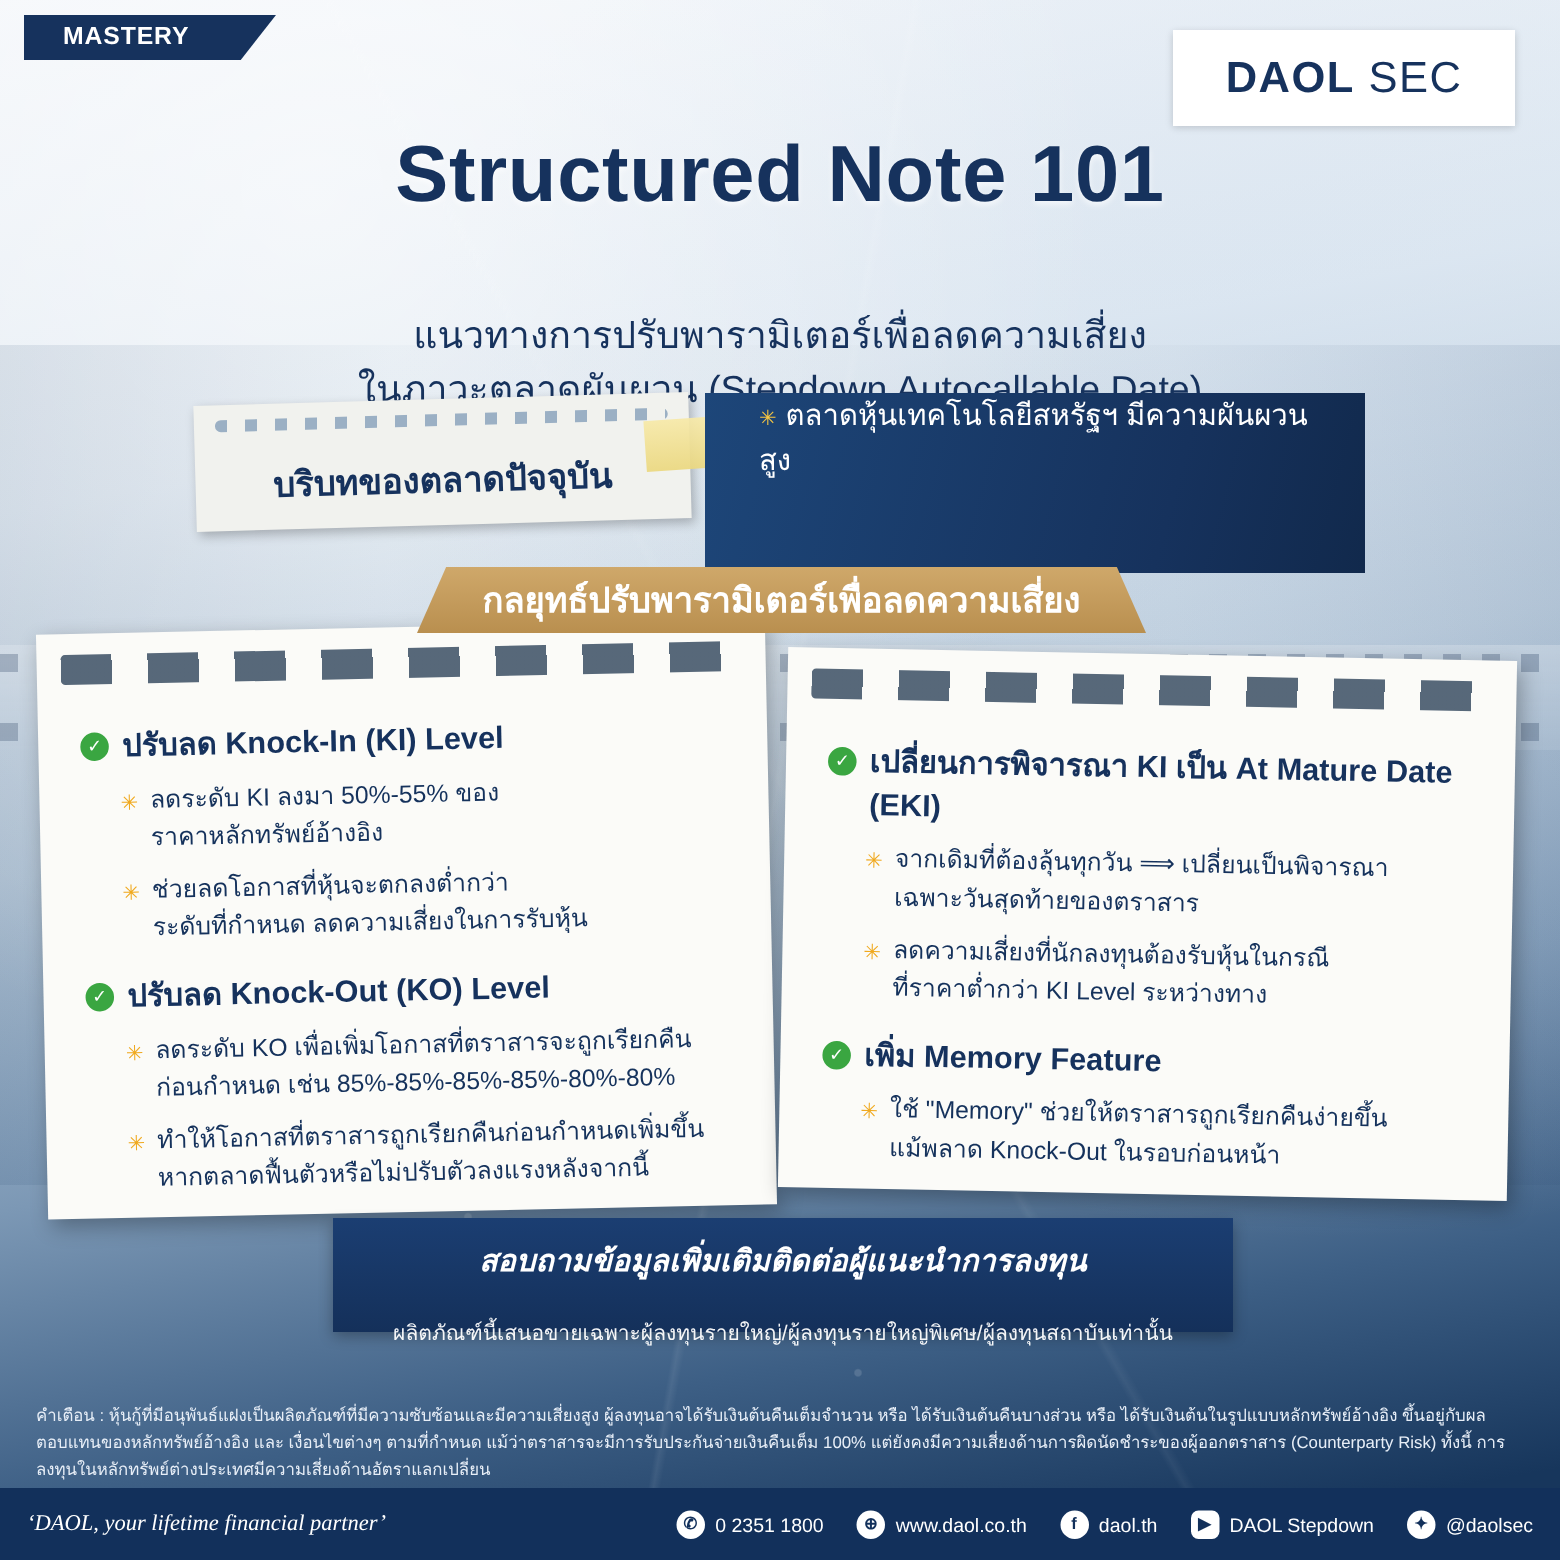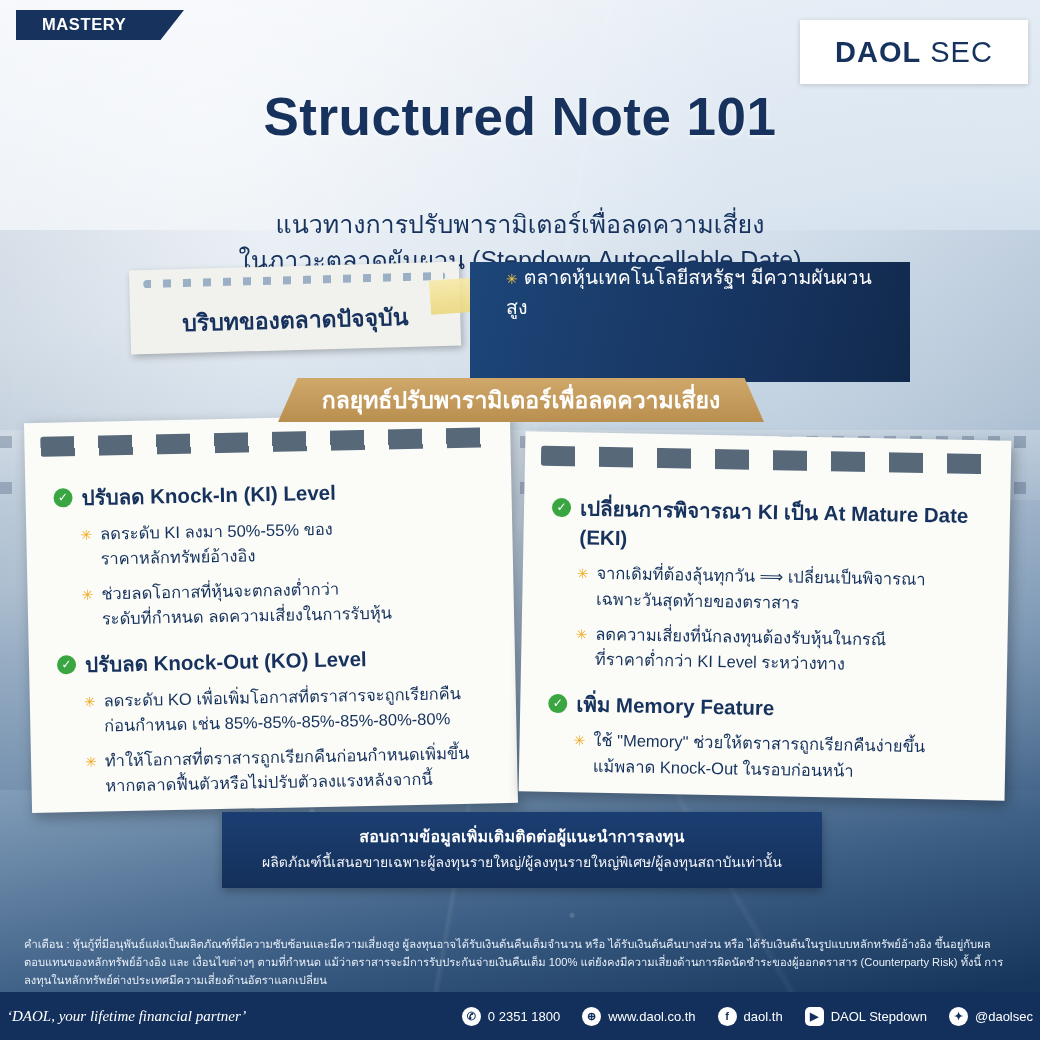--- a/index.html
+++ b/index.html
@@ -60,21 +60,21 @@
     padding: 4px 8px 4px 12px; text-align: left;
     clip-path: polygon(0 0, 100% 0, 93% 100%, 0% 100%);
   }
   .im-line2 {
     background: #16325d; color: #ffffff;
     font-size: 16.5px; font-weight: bold; letter-spacing: .6px;
     padding: 5px 8px 6px 26px; text-align: left;
     clip-path: polygon(0 0, 100% 0, 86% 100%, 0% 100%);
   }
   .daol-logo {
-    position: absolute; right: 12px; top: 20px;
+    position: absolute; right: 30px; top: 20px;
     width: 228px; height: 64px;
     background: #ffffff;
     display: flex; align-items: center; justify-content: center;
     z-index: 6;
     box-shadow: 0 1px 5px rgba(0,0,0,.18);
   }
   .daol-logo .d1 { font-size: 29px; font-weight: bold; color: #16325d; letter-spacing: 1px; }
   .daol-logo .d2 { font-size: 29px; font-weight: normal; color: #16325d; letter-spacing: 1px; margin-left: 9px; }
 
   .title {
@@ -159,32 +159,32 @@
   .bullet-text { font-size: 16.5px; color: #15325c; line-height: 1.55; }
   .gap { height: 14px; }
 
   
   .contact {
     position: absolute; left: 222px; top: 812px; width: 600px; height: 76px;
     background: linear-gradient(180deg, #1b3e72, #14305a);
     color: #fff; text-align: center; padding-top: 12px;
     box-shadow: 0 3px 9px rgba(0,0,0,.3); z-index: 6;
   }
-  .contact .c1 { font-size: 16px; font-weight: bold; letter-spacing: .2px; }
-  .contact .c2 { font-size: 14px; margin-top: 2px; opacity: .95; }
+  .contact .c1 { font-size: 20px; font-weight: bold; letter-spacing: .2px; font-style: italic; }
+  .contact .c2 { font-size: 14px; margin-top: 21px; opacity: .95; }
 
   
   .disclaimer {
     position: absolute; left: 0; right: 0; top: 925px; height: 85px;
     padding: 10px 24px 0 24px;
     color: #e7eef7; font-size: 11.2px; line-height: 1.62; text-align: left;
   }
   .footer {
     position: absolute; left: 0; right: 0; bottom: 0; height: 48px;
-    background: #12305b; display: flex; align-items: center; padding: 0 7px;
+    background: #12305b; display: flex; align-items: center; padding: 0 18px;
     color: #ffffff;
   }
   .footer .slogan { font-family: "Liberation Serif", serif; font-style: italic; font-size: 15px; flex: 0 0 auto; }
   .footer .links { display: flex; align-items: center; gap: 22px; margin-left: auto; font-size: 13px; }
   .footer .lk { display: flex; align-items: center; gap: 7px; }
   .cicon {
     width: 19px; height: 19px; border-radius: 50%;
     background: #ffffff; color: #12305b;
     font-size: 11px; line-height: 19px; text-align: center; font-weight: bold;
     flex: 0 0 19px;

